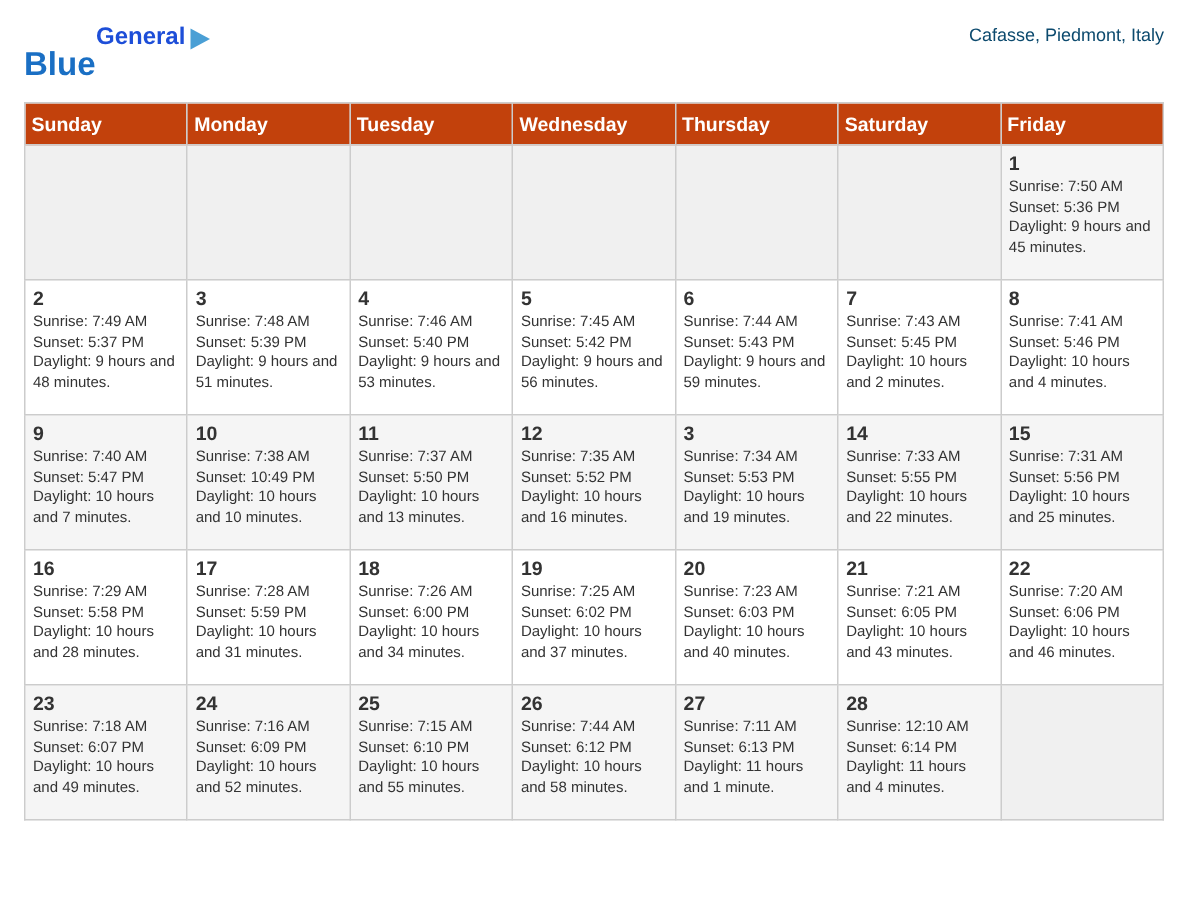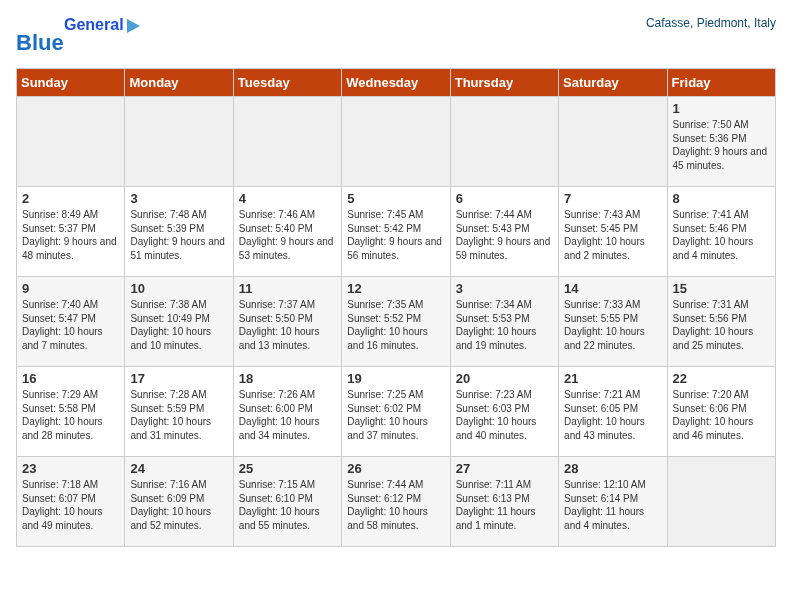--- a/index.html
+++ b/index.html
@@ -116,21 +116,21 @@
         <td>
           <span class="day-num">1</span>
           <div class="day-info">Sunrise: 7:50 AM
 Sunset: 5:36 PM
 Daylight: 9 hours and 45 minutes.</div>
         </td>
       </tr>
       <tr>
         <td>
           <span class="day-num">2</span>
-          <div class="day-info">Sunrise: 8:49 AM
+          <div class="day-info">Sunrise: 7:49 AM
 Sunset: 5:37 PM
 Daylight: 9 hours and 48 minutes.</div>
         </td>
         <td>
           <span class="day-num">3</span>
           <div class="day-info">Sunrise: 7:48 AM
 Sunset: 5:39 PM
 Daylight: 9 hours and 51 minutes.</div>
         </td>
         <td>

